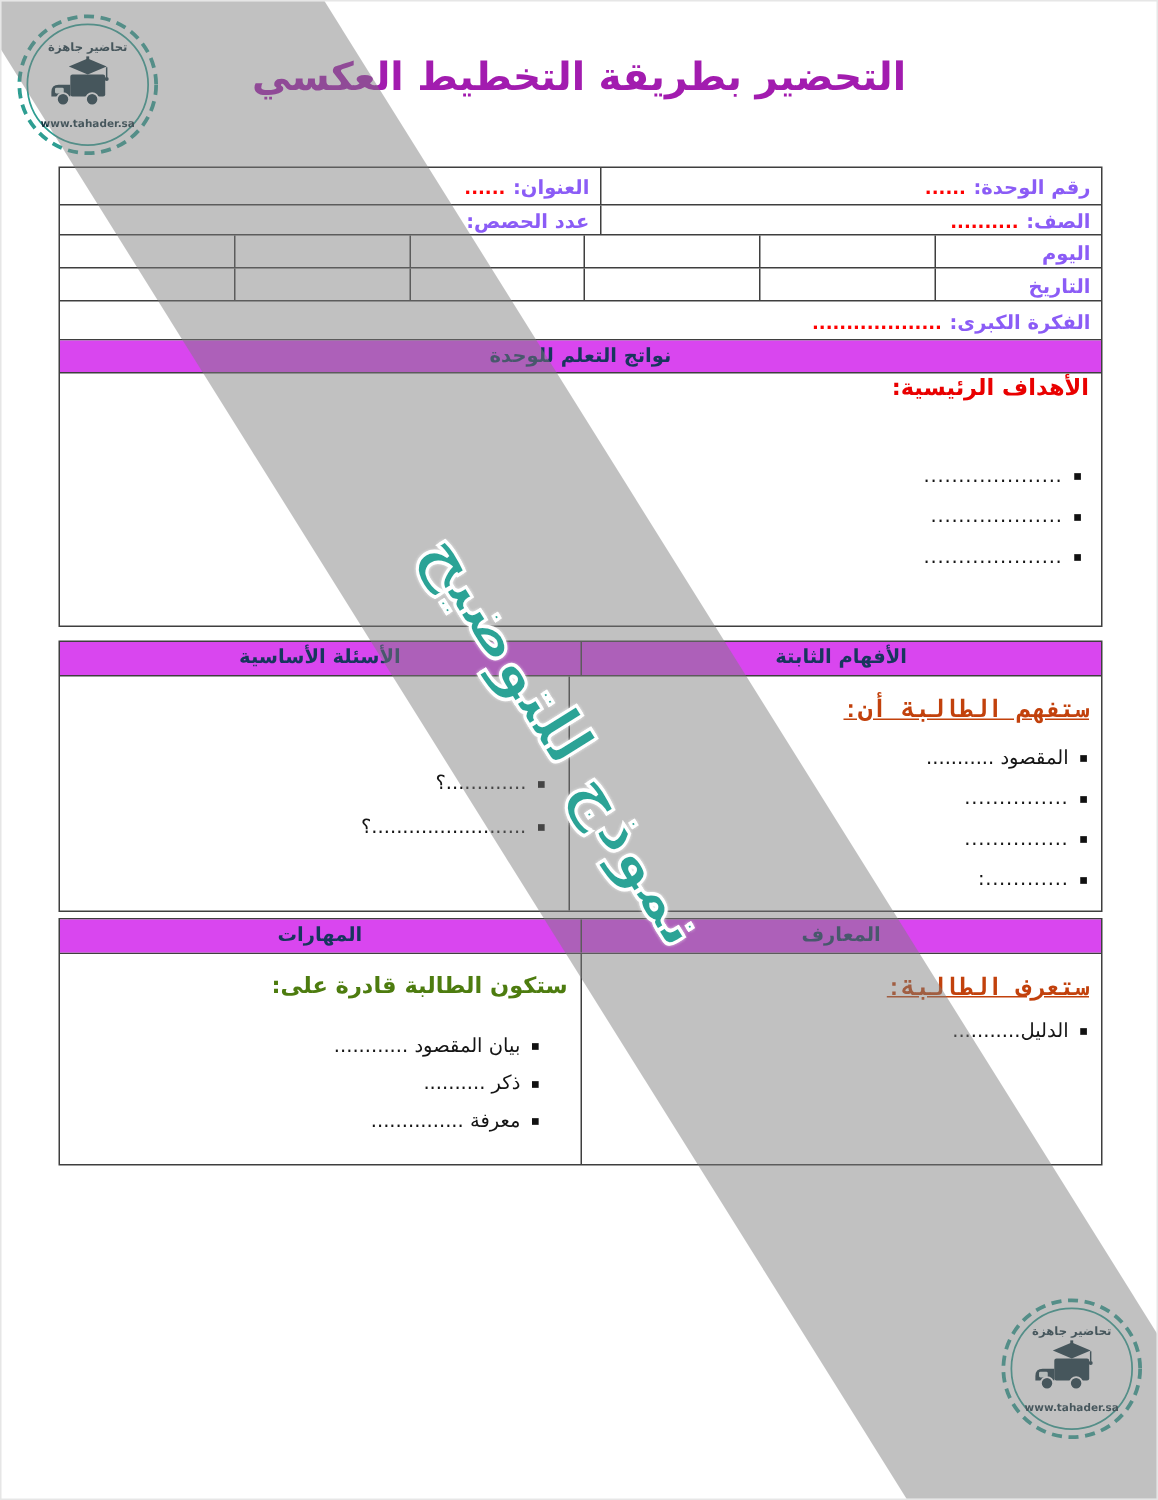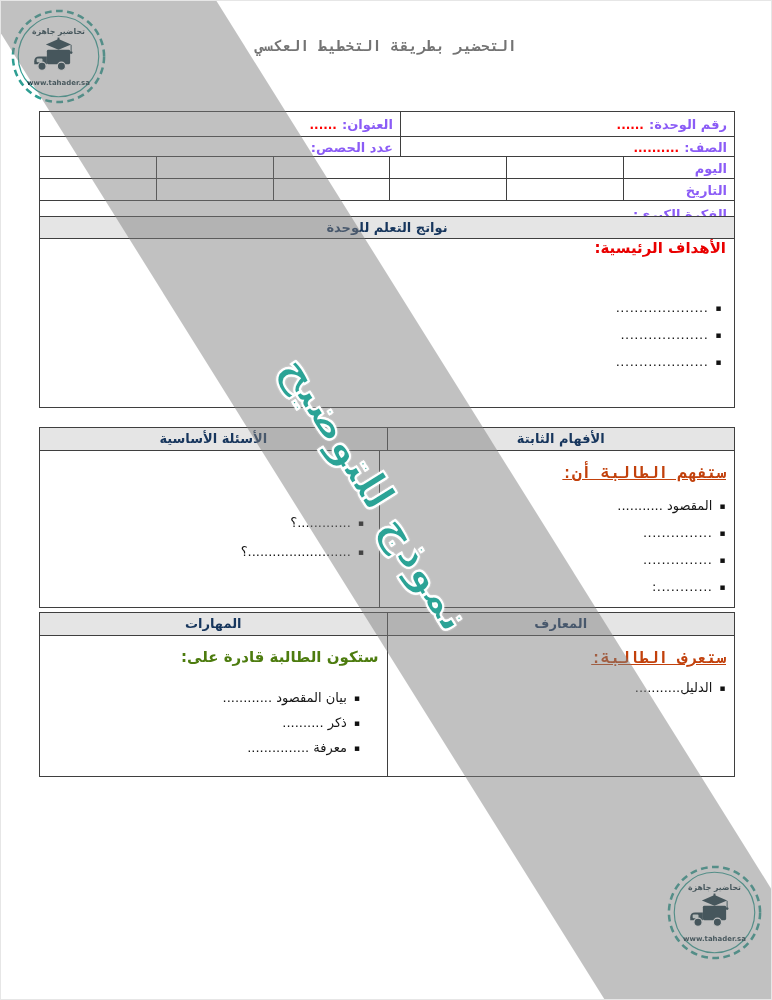--- a/index.html
+++ b/index.html
@@ -7,50 +7,50 @@
   .page {
     position:relative; width:772px; height:1000px; margin:0 auto;
     background:#ffffff; overflow:hidden; direction:rtl;
     border:1px solid #e6e6e6;
     font-family:"DejaVu Sans", sans-serif;
   }
 
   
   .title {
     position:absolute; top:36px; left:0; width:100%;
-    text-align:center; font-size:15px; font-weight:bold; color:#737373;
-    letter-spacing:0.5px; z-index:1;font-family:Liberation Mono, monospace;
+    text-align:center; font-size:26px; font-weight:bold; color:#a21caf;
+    letter-spacing:0.5px; z-index:1;
   }
 
   
   .tbl { position:absolute; left:38px; width:696px; border:1px solid #3f3f3f; background:#fff; z-index:1; }
   .tbl-a { top:110px; }
   .tbl-b { top:426px; }
   .tbl-c { top:611px; }
 
   .row { display:flex; align-items:stretch; }
   .row + .row { border-top:1px solid #3f3f3f; }
   .row > * { flex:1; min-width:0; }
   .row > * + * { border-inline-start:1px solid #3f3f3f; }
 
   .c { padding:0 7px; overflow:hidden; white-space:nowrap; }
   .h24 { height:24px; line-height:23px; }
   .h20 { height:20px; line-height:19px; }
   .h22 { height:22px; line-height:21px; }
-  .h26 { height:16px; line-height:25px;justify-content:flex-end; }
+  .h26 { height:26px; line-height:25px;justify-content:flex-end; }
 
   .w48 { flex:0 0 48%; }
   .w52 { flex:0 0 52%; }
   .labelcol { flex:0 0 110px; }
 
   .lbl { color:#8b5cf6; font-weight:bold; font-size:13px; }
   .val { color:#fe0000; font-weight:bold; font-size:12px; letter-spacing:1px; }
 
   .ghead {
-    background:#e5e5e5; text-align:center; color:#17365d;
+    background:#d946ef; text-align:center; color:#17365d;
     font-weight:bold; font-size:13px;
   }
 
   
   .goals { height:168px; padding:0 8px; }
   .redh1 { color:#e90000; font-weight:bold; font-size:15px; }
   .redh2 { color:#e90000; font-weight:bold; font-size:13.5px; margin-top:3px; }
   .goal-items { margin-top:38px; margin-inline-start:4px; }
   .item { font-size:13px; line-height:25px; color:#151515; letter-spacing:0.5px; }
   .sq { font-size:9px; margin-inline-end:7px; color:#111; display:inline-block; transform:translateY(-1px); }

